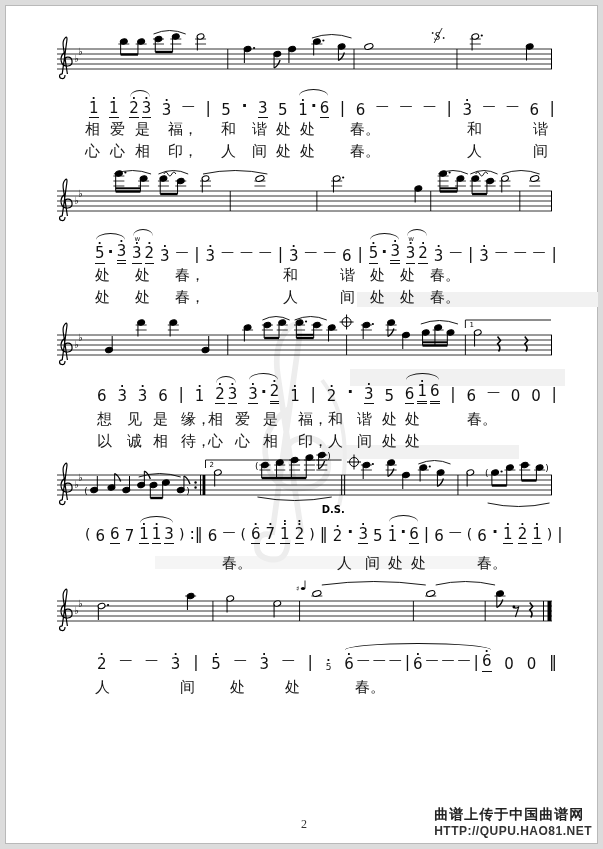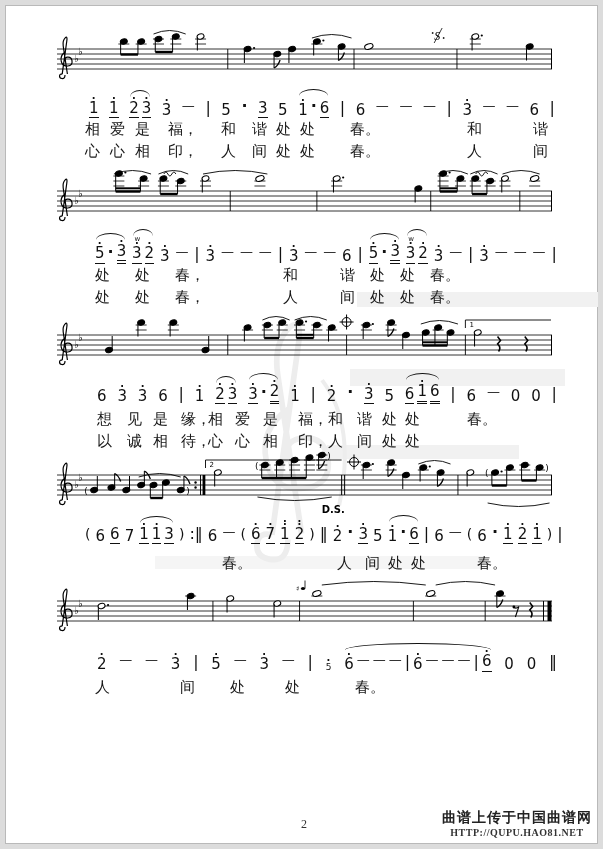--- a/index.html
+++ b/index.html
@@ -22,25 +22,25 @@
   .adot{margin-bottom:3px;font-weight:700;}
   .bar{font-size:16px;margin-bottom:1px;}
   .paren{margin-bottom:2px;font-size:14px;}
   .slur{display:inline-flex;align-items:flex-end;gap:3px;position:relative;padding-top:7px;}
   .slur::before{content:"";position:absolute;top:0;left:1px;right:1px;height:6px;
        border-top:1.2px solid #111;border-radius:50% 50% 0 0/100% 100% 0 0;}
   .lrow{position:absolute;left:0;top:0;width:603px;height:20px;z-index:2;}
   .syll{position:absolute;font-size:15px;line-height:17px;color:#161616;
         font-family:"Liberation Serif","DejaVu Serif",serif;white-space:nowrap;}
   #page-number{position:absolute;left:296px;top:812px;font:12px "Liberation Serif",serif;color:#333;z-index:2;}
-  #footer-credit{position:absolute;right:6px;bottom:6px;text-align:center;z-index:2;color:#222;}
+  #footer-credit{position:absolute;right:6px;bottom:6px;text-align:left;z-index:2;color:#222;}
   #footer-site{font-size:14px;font-weight:700;letter-spacing:1px;
         font-family:"Liberation Serif","DejaVu Serif",serif;}
-  #footer-url{font-size:10px;font-weight:700;letter-spacing:.5px;color:#333;
-        font-family:Liberation Serif, serif;}
+  #footer-url{font-size:12px;font-weight:700;letter-spacing:.5px;color:#333;
+        font-family:Liberation Sans, sans-serif;}
 </style>
 </head>
 <body>
 
 <div id="page">
   <div class="band" style="left:352px;top:287px;width:246px;height:15px;"></div>
   <div class="band" style="left:345px;top:364px;width:215px;height:17px;"></div>
   <div class="band" style="left:322px;top:440px;width:192px;height:14px;"></div>
   <div class="band" style="left:150px;top:551px;width:330px;height:13px;background:#f5f5f5;"></div>
 

